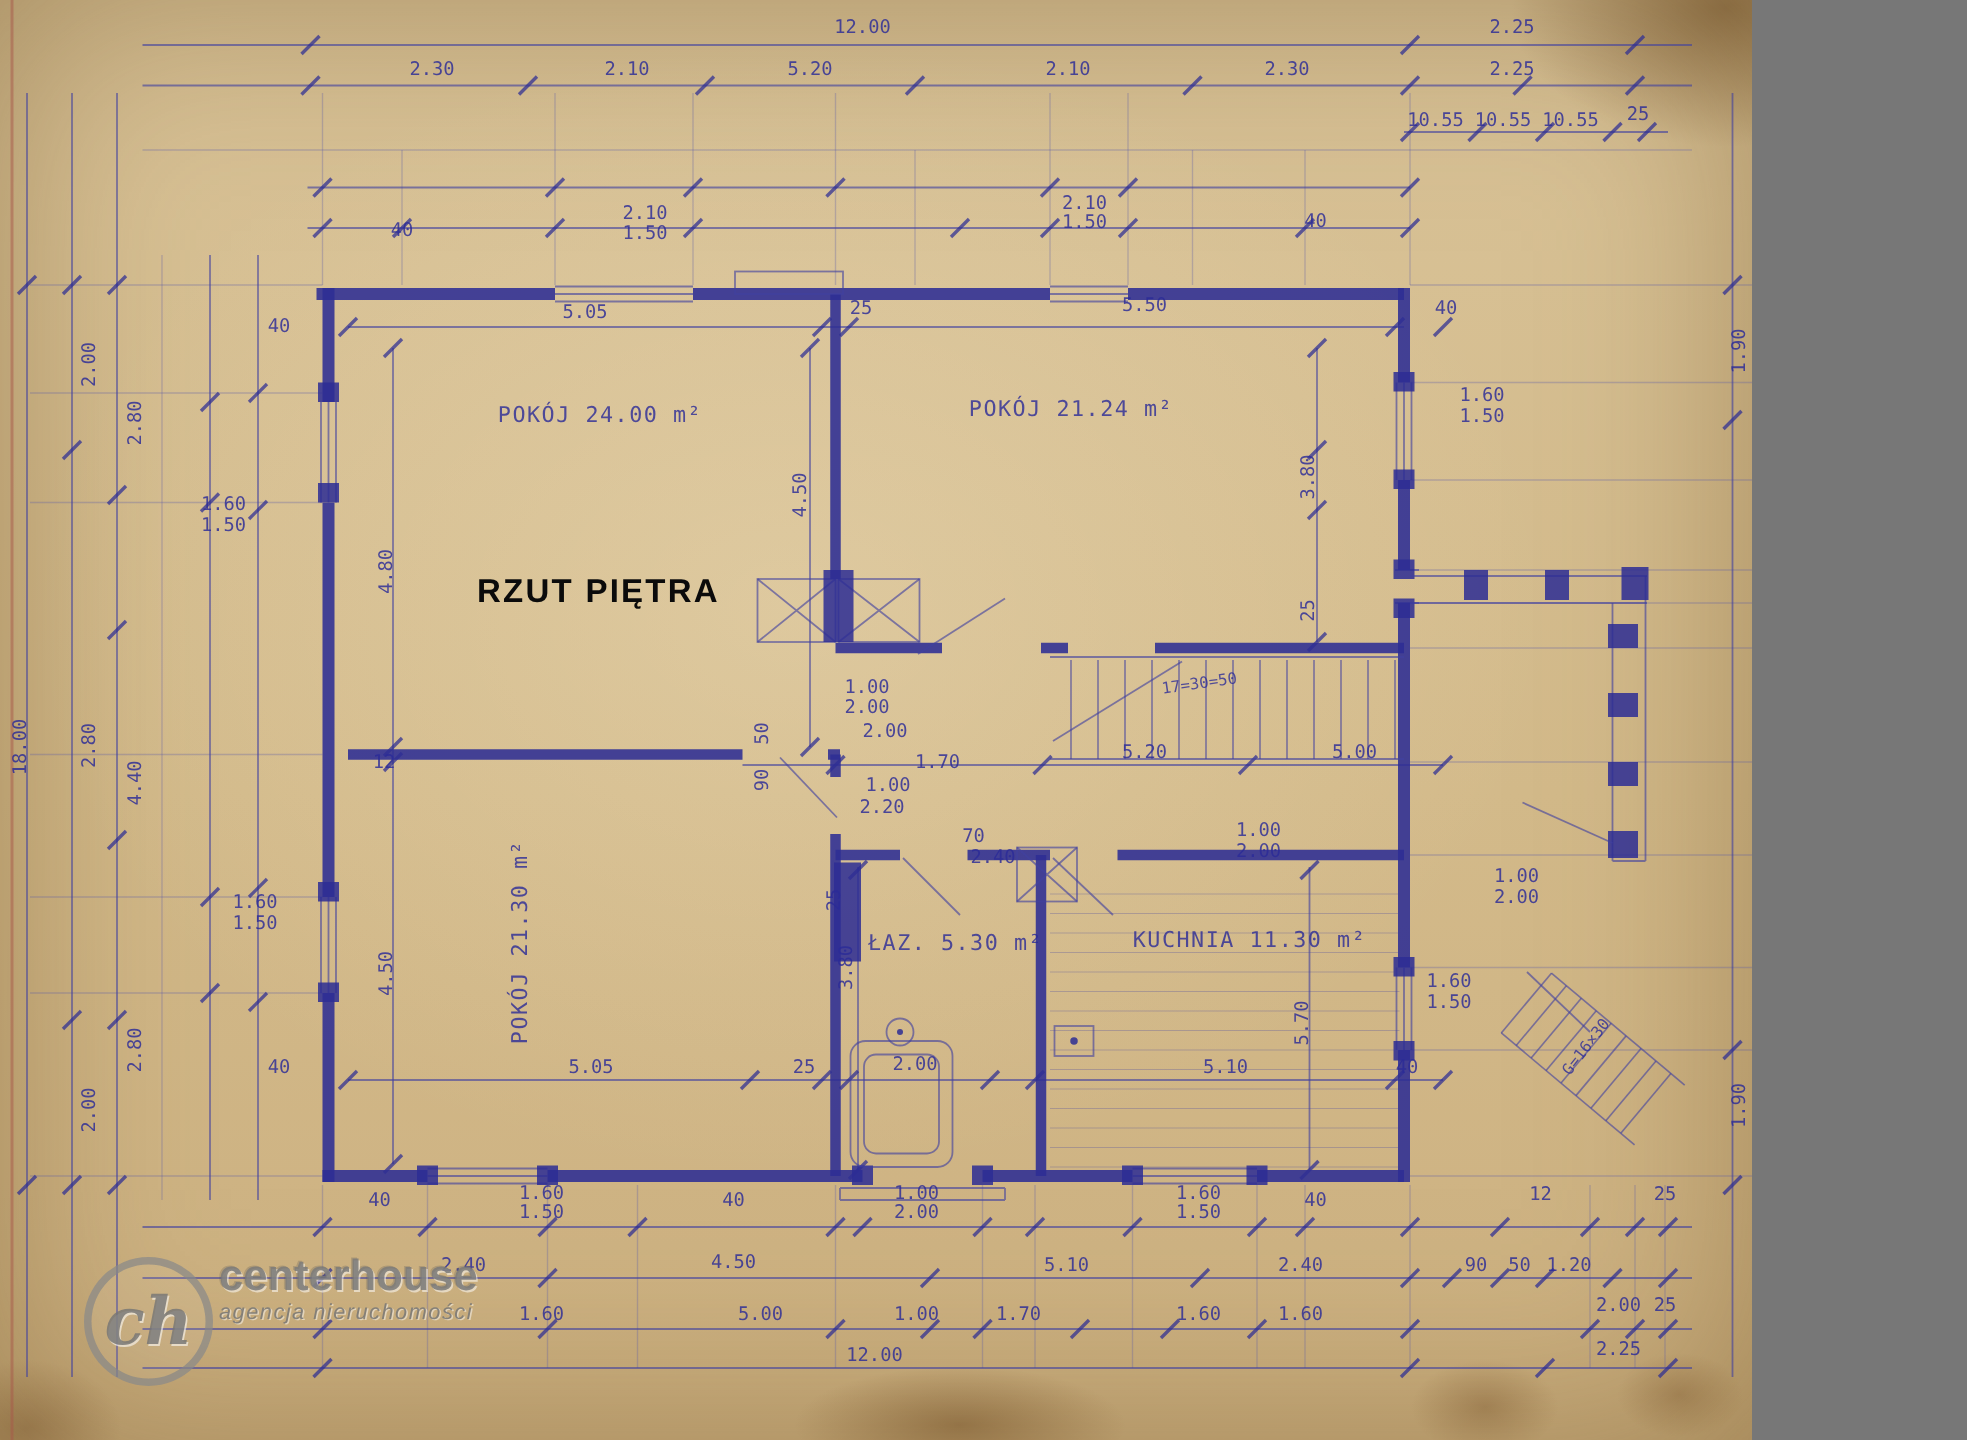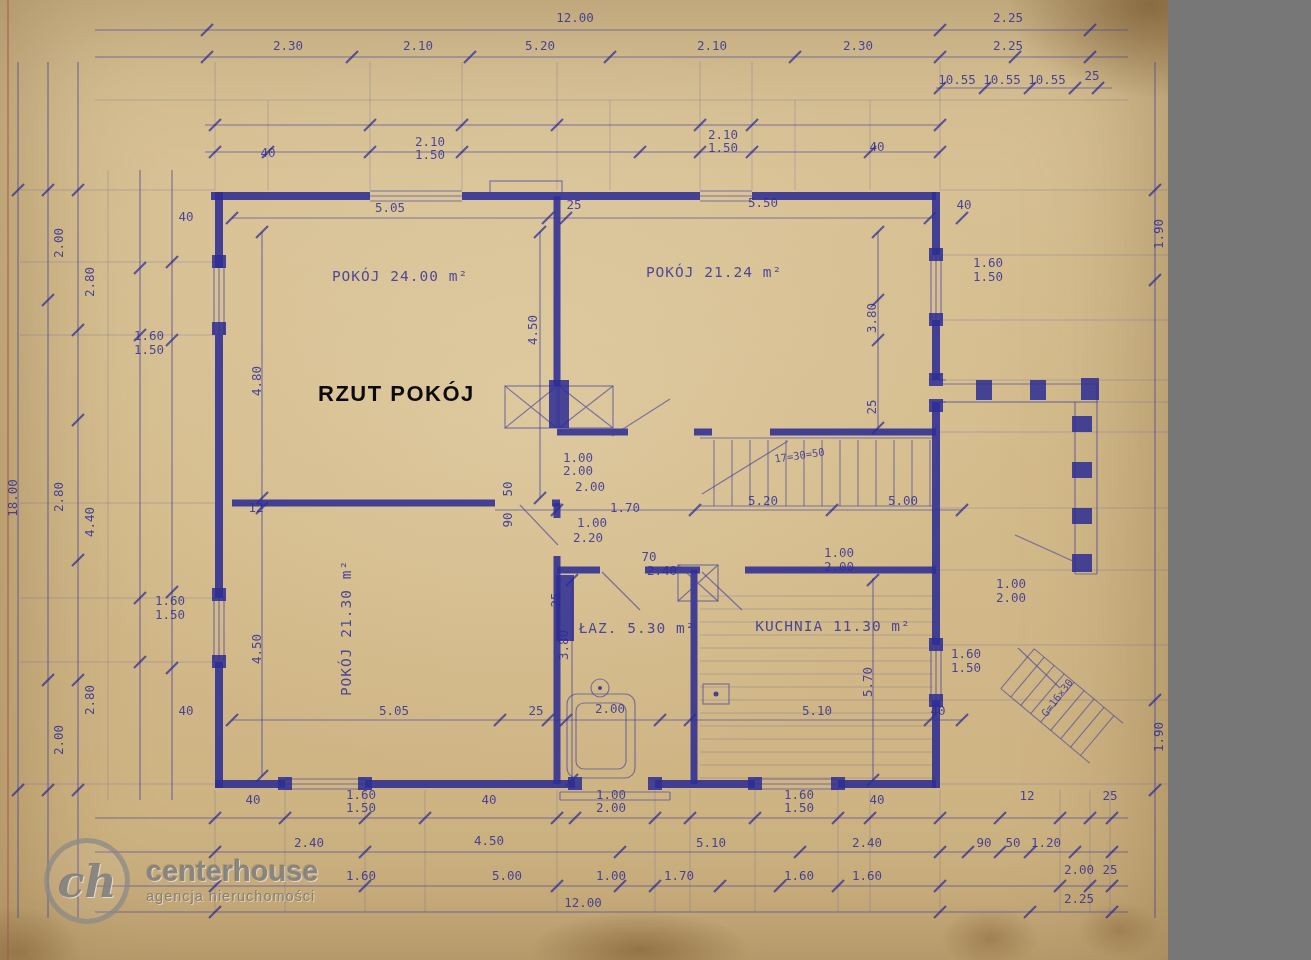--- a/index.html
+++ b/index.html
@@ -30,35 +30,36 @@
   #stair-hatch line{stroke-width:1.1;opacity:.6;}
   #kitchen-hatch line{stroke-width:.8;opacity:.28;}
   #ext-stair line{stroke-width:1.1;opacity:.6;}
   text.dim{font-family:"DejaVu Sans Mono",monospace;font-size:12.5px;fill:#2b2b98;opacity:.82;text-anchor:middle;}
   text.room{font-family:"DejaVu Sans Mono",monospace;font-size:14.5px;fill:#2b2b98;opacity:.8;text-anchor:middle;letter-spacing:1px;}
   text.note{font-family:"DejaVu Sans Mono",monospace;font-size:10.5px;fill:#2b2b98;opacity:.78;text-anchor:middle;}
   .title{
     position:absolute;left:318px;top:381px;
     font-weight:700;font-size:22px;letter-spacing:1.5px;color:#0b0b0b;
   }
-  .watermark{position:absolute;left:44px;top:838px;display:flex;align-items:center;gap:16px;opacity:.95;}
+  .watermark{position:absolute;left:56px;top:838px;display:flex;align-items:flex-start;gap:4px;opacity:.95;}
   .wm-logo{
     width:76px;height:76px;border-radius:50%;border:5px solid rgba(135,135,135,.75);
     display:flex;align-items:center;justify-content:center;
     font-family:"DejaVu Serif",serif;font-style:italic;font-weight:bold;font-size:44px;
     color:rgba(118,118,118,.85);text-shadow:1px 1px 0 rgba(255,255,255,.6);
     background:rgba(255,255,255,.07);
   }
   .wm-brand{
     font-weight:700;font-size:29px;line-height:.9;color:rgba(122,122,122,.88);
     text-shadow:1px 1px 0 rgba(255,255,255,.55),-1px -1px 0 rgba(85,85,85,.25);
   }
   .wm-sub{
     font-size:14.5px;letter-spacing:1px;margin-top:3px;color:rgba(118,118,118,.88);
     text-shadow:1px 1px 0 rgba(255,255,255,.5);
+    font-style:italic;
   }
 </style>
 </head>
 <body>
 
 <div class="page">
 
   <svg width="1311" height="960" viewBox="0 0 1311 960">
 
     <line x1="8" y1="0" x2="8" y2="960" stroke="#a8584a" stroke-width="2" opacity="0.5"></line>
@@ -507,21 +508,21 @@
         <text transform="translate(400,281) rotate(0)" class="room">POKÓJ 24.00 m²</text>
         <text transform="translate(714,277) rotate(0)" class="room">POKÓJ 21.24 m²</text>
         <text transform="translate(351,628) rotate(-90)" class="room">POKÓJ 21.30 m²</text>
         <text transform="translate(637,633) rotate(0)" class="room">ŁAZ. 5.30 m²</text>
         <text transform="translate(833,631) rotate(0)" class="room">KUCHNIA 11.30 m²</text>
         <text transform="translate(800,459) rotate(-8)" class="note">17=30=50</text>
         <text transform="translate(1060,700) rotate(-52)" class="note">G=16×30</text>
       </g>
   </svg>
 
-  <div class="title">RZUT POKÓJ</div>
+  <div class="title">RZUT PIĘTRA</div>
 
   <div class="watermark">
     <div class="wm-logo">
       <span>ch</span>
     </div>
     <div class="wm-text">
       <div class="wm-brand">centerhouse</div>
       <div class="wm-sub">agencja nieruchomości</div>
     </div>
   </div>

